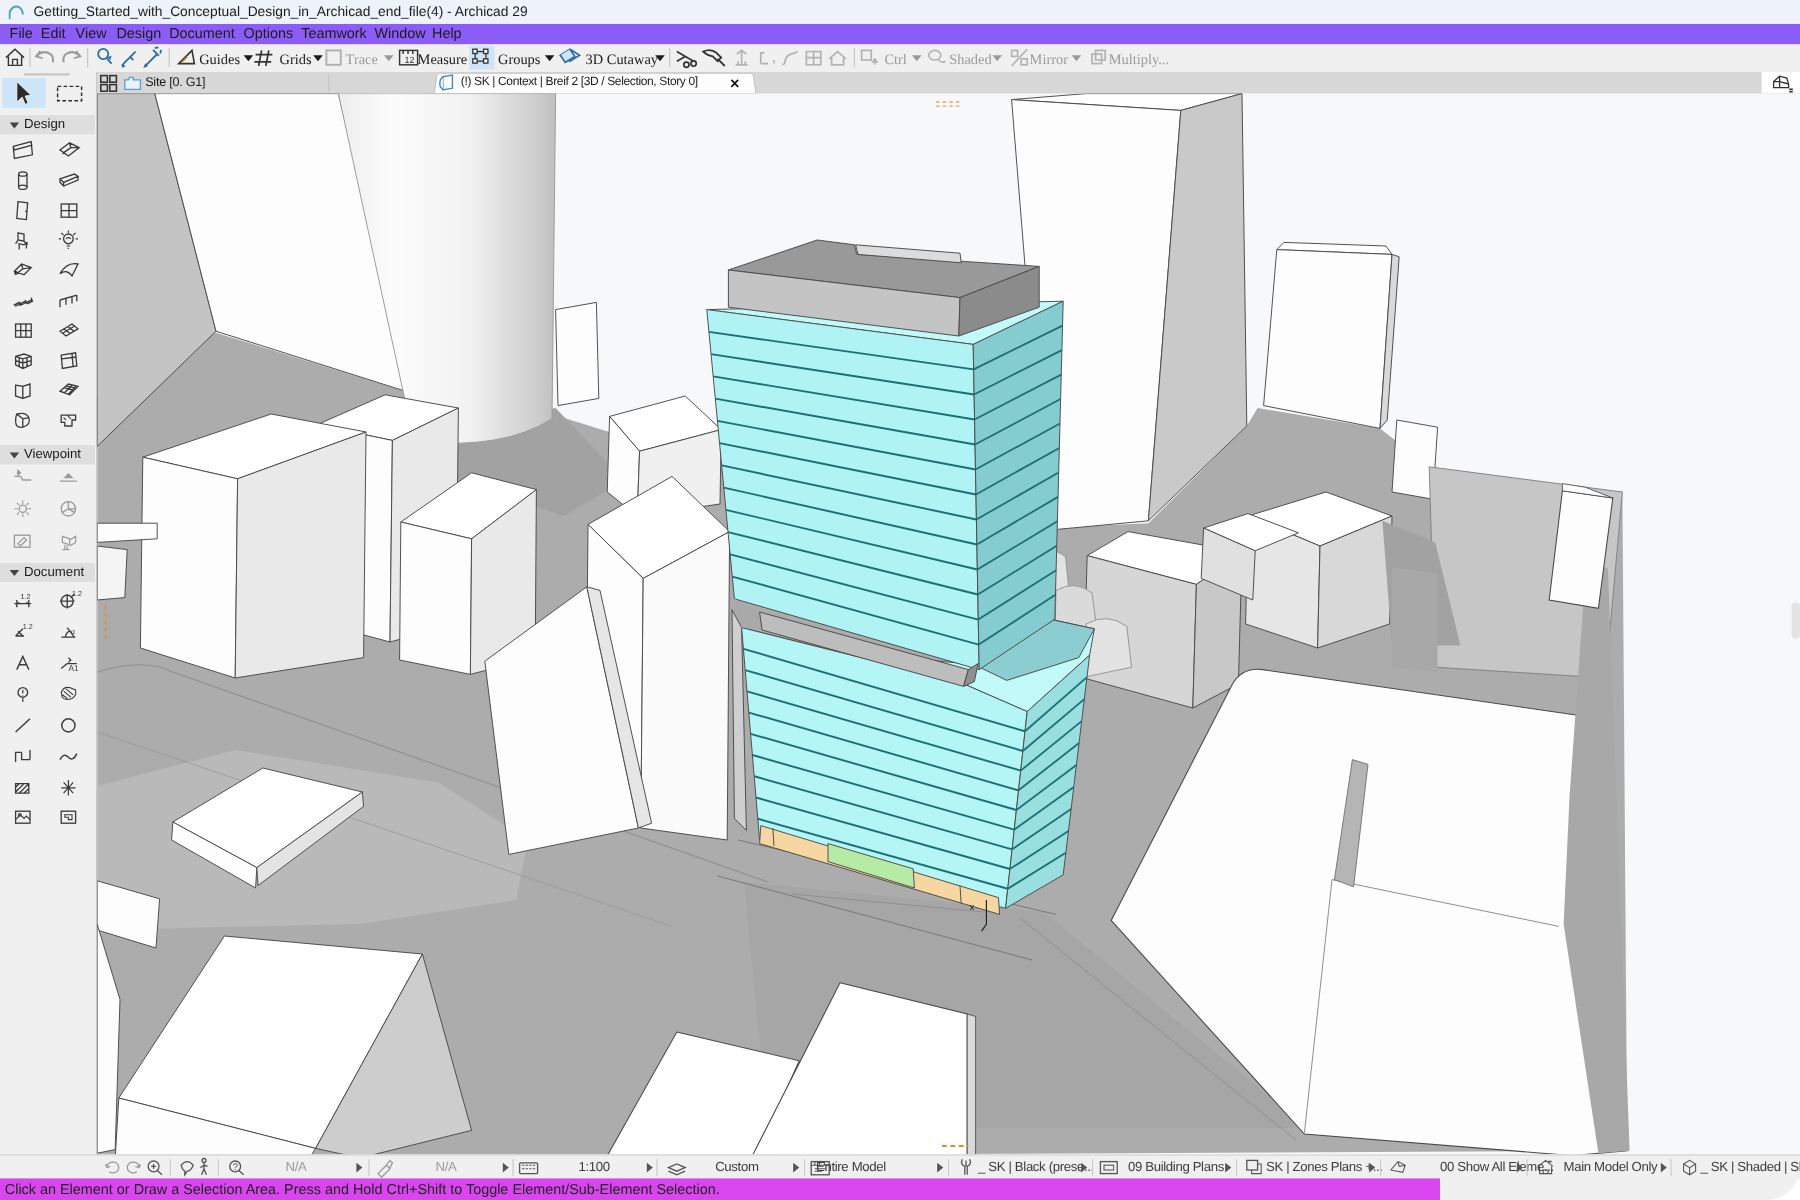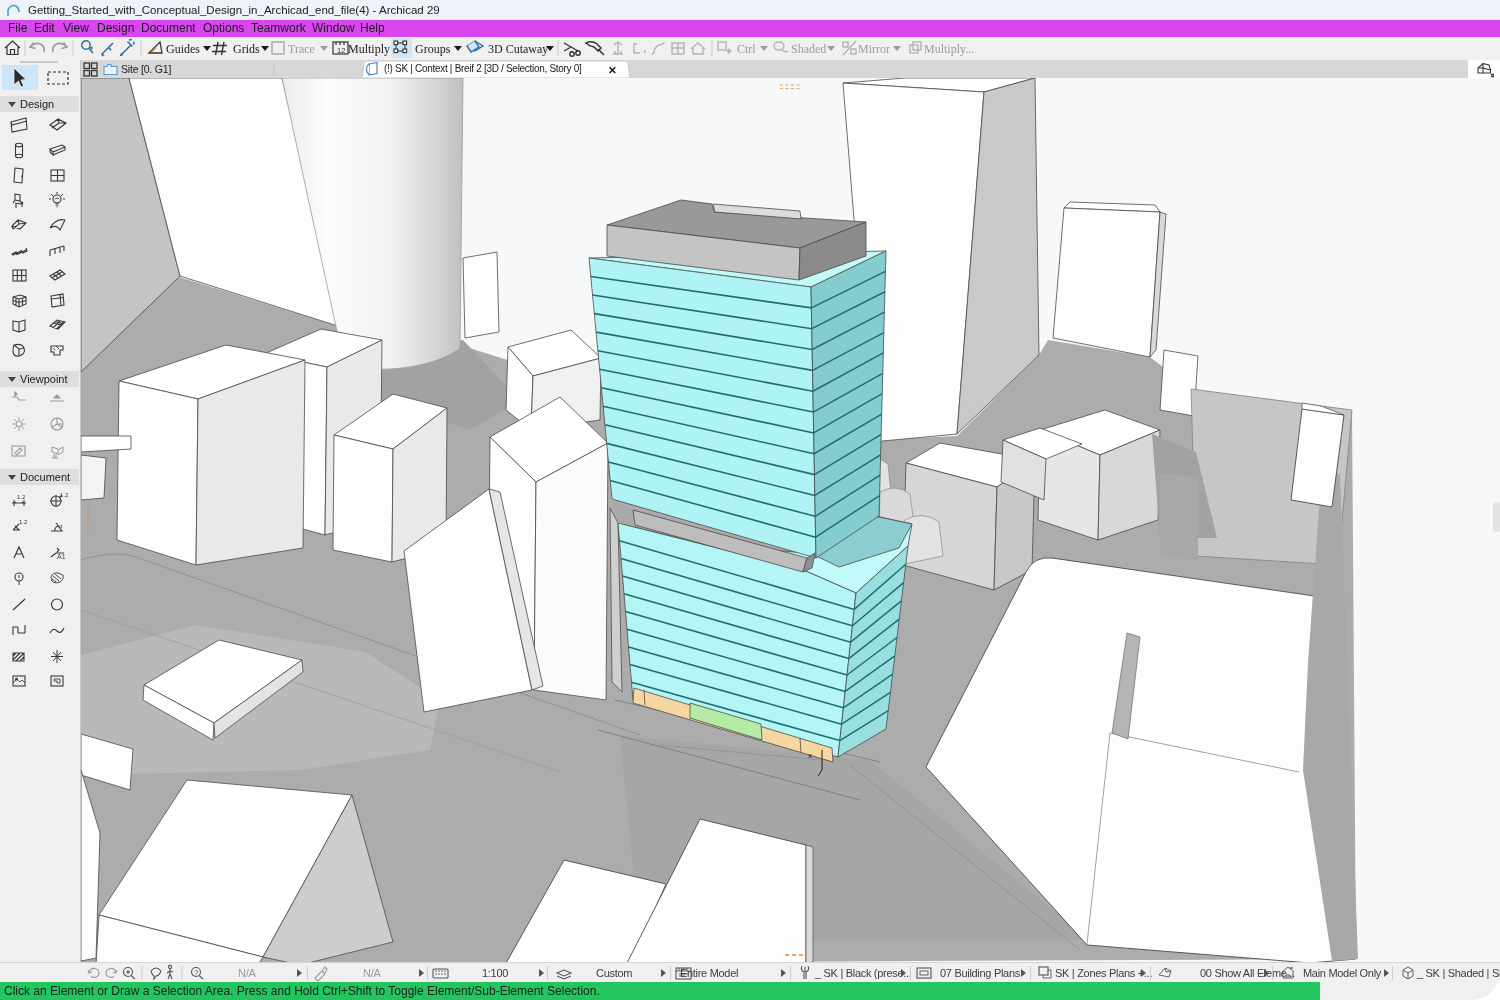--- a/index.html
+++ b/index.html
@@ -1,39 +1,39 @@
 <!DOCTYPE html>
 <html><head>
 <meta charset="utf-8">
 <style>
   html,body{margin:0;padding:0;width:1500px;height:1000px;overflow:hidden;
     font-family:"Liberation Sans", sans-serif;}
   .abs{position:absolute;}
   #app{position:relative;width:1500px;height:1000px;background:#f0f0f0;border-radius:28px;}
   #titlebar{left:0;top:0;width:1500px;height:20px;background:#eef2f9;color:#1b1b1b;
     font-size:11.5px;line-height:20px;}
-  #menubar{left:0;top:20px;width:1500px;height:17px;background:#d946ef;color:#1b1b1b;font-size:12px;}
+  #menubar{left:0;top:20px;width:1500px;height:17px;background:#8b5cf6;color:#1b1b1b;font-size:12px;}
   .mitem{position:absolute;top:1px;}
   #toolbar{left:0;top:37px;width:1500px;height:23px;background:#f0f0f0;border-bottom:1px solid #e2e2e2;}
   .tlabel{position:absolute;top:4.5px;font-size:12px;color:#1b1b1b;font-family:Liberation Serif, serif;}
   .tgray{color:#9b9b9b;}
   .dd{position:absolute;top:9px;width:0;height:0;border-left:4px solid transparent;
      border-right:4px solid transparent;border-top:5px solid #1b1b1b;}
   .ddg{border-top-color:#9b9b9b;}
   #tabbar{left:81px;top:60px;width:1419px;height:18px;background:#d7d7d7;}
   #palette{left:0;top:60px;width:80px;height:902px;background:#f0f0f0;border-right:1px solid #c8c8c8;}
   .phead{position:absolute;left:0;width:79px;height:16px;background:#dedede;font-size:11px;color:#1b1b1b;line-height:16px;}
   .ptri{position:absolute;left:8px;top:6px;width:0;height:0;border-left:4px solid transparent;
      border-right:4px solid transparent;border-top:5px solid #444;}
   #statusbar{left:0;top:962px;width:1500px;height:20px;background:#f0f0f0;border-top:1px solid #d4d4d4;}
   .sitem{position:absolute;top:3.5px;font-size:11px;letter-spacing:-0.3px;white-space:nowrap;color:#3c3c3c;}
   .ssep{position:absolute;top:3px;width:1px;height:14px;background:#cccccc;}
   .sarr{position:absolute;top:6px;width:0;height:0;border-top:4px solid transparent;
      border-bottom:4px solid transparent;border-left:5px solid #555;}
-  #messagebar{left:0;top:982px;width:1320px;height:18px;background:#22c55e;font-size:12px;color:#222;line-height:18px;}
+  #messagebar{left:0;top:982px;width:1200px;height:18px;background:#d946ef;font-size:12px;color:#222;line-height:18px;}
 </style>
 </head>
 <body>
 <div id="app">
 
   <div class="abs" id="titlebar">
     <svg class="abs" style="left:7px;top:4px" width="13" height="13" viewBox="0 0 13 13">
       <path d="M1 12 L1 6 Q4 0 9 2 Q12 4 12 8" fill="none" stroke="#4aa3c7" stroke-width="1.6"></path>
     </svg>
     <span style="position:absolute;left:28px;">Getting_Started_with_Conceptual_Design_in_Archicad_end_file(4) - Archicad 29</span>
@@ -153,21 +153,21 @@
         <rect x="910" y="8" width="8" height="8"></rect>
         <rect x="913" y="5" width="8" height="8"></rect>
       </g>
     </svg>
     <span class="tlabel" style="left:166px">Guides</span>
       <div class="dd" style="left:203px"></div>
     <span class="tlabel" style="left:233px">Grids</span>
       <div class="dd" style="left:261px"></div>
     <span class="tlabel tgray" style="left:288px">Trace</span>
       <div class="dd ddg" style="left:320px"></div>
-    <span class="tlabel" style="left:348px">Multiply</span>
+    <span class="tlabel" style="left:348px">Measure</span>
     <span class="tlabel" style="left:415px">Groups</span>
       <div class="dd" style="left:454px"></div>
     <span class="tlabel" style="left:488px">3D Cutaway</span>
       <div class="dd" style="left:546px"></div>
     <span class="tlabel tgray" style="left:737px">Ctrl</span>
       <div class="dd ddg" style="left:760px"></div>
     <span class="tlabel tgray" style="left:791px">Shaded</span>
       <div class="dd ddg" style="left:827px"></div>
     <span class="tlabel tgray" style="left:858px">Mirror</span>
       <div class="dd ddg" style="left:893px"></div>
@@ -609,21 +609,21 @@
       <div class="ssep" style="left:547px"></div>
     <span class="sitem" style="left:596px">Custom</span>
       <div class="sarr" style="left:661px"></div>
       <div class="ssep" style="left:670px"></div>
     <span class="sitem" style="left:680px">Entire Model</span>
       <div class="sarr" style="left:781px"></div>
       <div class="ssep" style="left:790px"></div>
     <span class="sitem" style="left:815px">_ SK | Black (prese...</span>
       <div class="sarr" style="left:901px"></div>
       <div class="ssep" style="left:910px"></div>
-    <span class="sitem" style="left:940px">07 Building Plans</span>
+    <span class="sitem" style="left:940px">09 Building Plans</span>
       <div class="sarr" style="left:1021px"></div>
       <div class="ssep" style="left:1030px"></div>
     <span class="sitem" style="left:1055px">SK | Zones Plans +...</span>
       <div class="sarr" style="left:1141px"></div>
       <div class="ssep" style="left:1150px"></div>
     <span class="sitem" style="left:1200px">00 Show All Eleme...</span>
       <div class="sarr" style="left:1264px"></div>
       <div class="ssep" style="left:1272px"></div>
     <span class="sitem" style="left:1303px">Main Model Only</span>
       <div class="sarr" style="left:1384px"></div>

